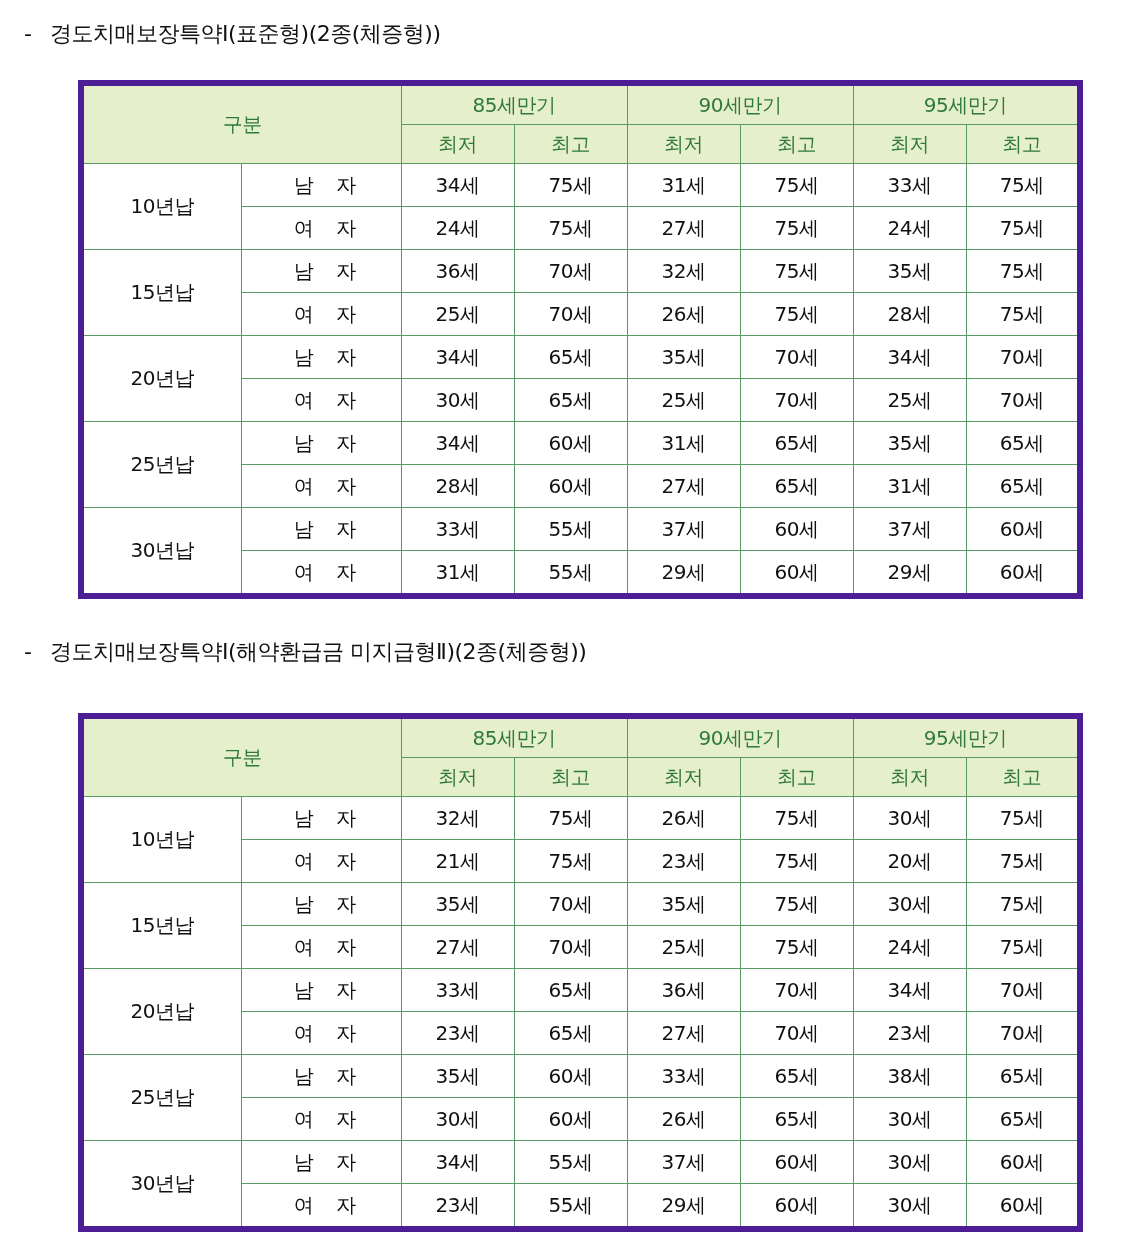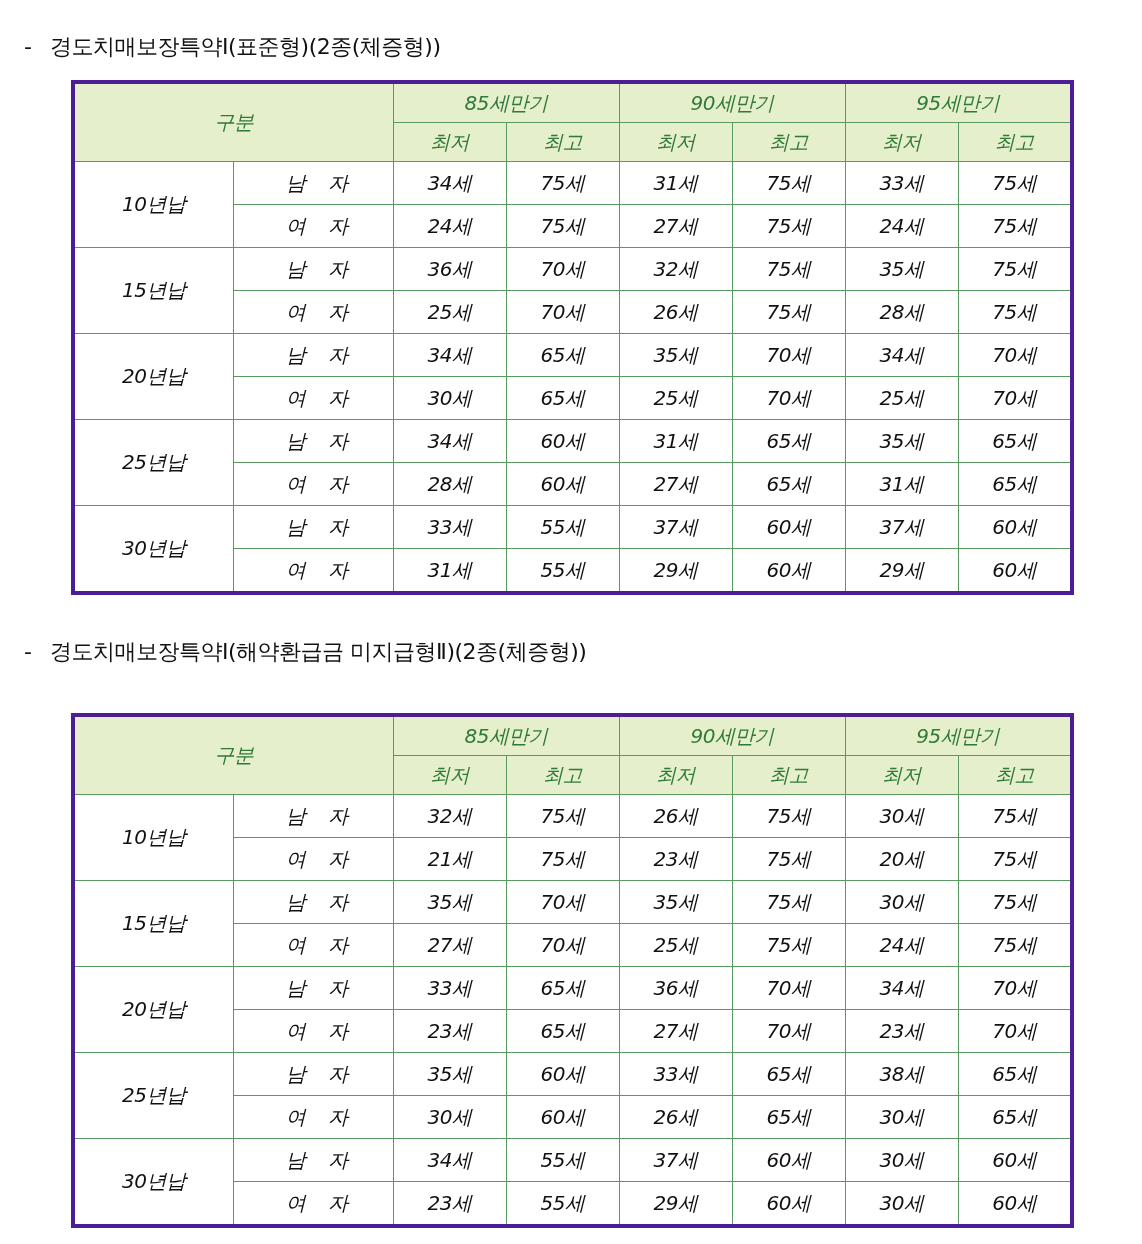--- a/index.html
+++ b/index.html
@@ -8,42 +8,41 @@
     font-family: "DejaVu Sans", "Liberation Sans", sans-serif;
     color: #111111;
   }
   .section-title {
     position: absolute; left: 24px;
     font-size: 22px; line-height: 30px; letter-spacing: -0.5px;
     white-space: nowrap;
   }
   .section-title .dash { display: inline-block; width: 26px; }
   table.age-table {
-    position: absolute; left: 71px; width: 999px;
+    position: absolute; left: 78px; width: 999px;
     border-collapse: collapse; table-layout: fixed;
-    border: 4px solid #4c1d95;
-    font-style: italic;
+    border: 6px solid #4c1d95;
   }
   table.age-table td, table.age-table th {
     border: 1px solid #5a9a60;
     text-align: center; vertical-align: middle;
     padding: 0; font-weight: normal;
     font-size: 20px; letter-spacing: -0.5px;
   }
   table.age-table thead th {
     background: #e6efcc; color: #2f7a37; height: 38px;
   }
   table.age-table tbody td { height: 42px; color: #111; background: #fff; }
   table.age-table .gender { letter-spacing: 8px; padding-left: 16px; }
 </style>
 </head>
 <body>
 
 <div id="root">
-    <div class="section-title" style="top: 32px;"><span class="dash">-</span><span>경도치매보장특약Ⅰ(표준형)(2종(체증형))</span></div>
+    <div class="section-title" style="top: 19px;"><span class="dash">-</span><span>경도치매보장특약Ⅰ(표준형)(2종(체증형))</span></div>
     <table class="age-table" style="top: 80px;">
       <colgroup>
         <col style="width: 160px;">
         <col style="width: 160px;">
         <col style="width: 113px;">
         <col style="width: 113px;">
         <col style="width: 113px;">
         <col style="width: 113px;">
         <col style="width: 113px;">
         <col style="width: 114px;">

